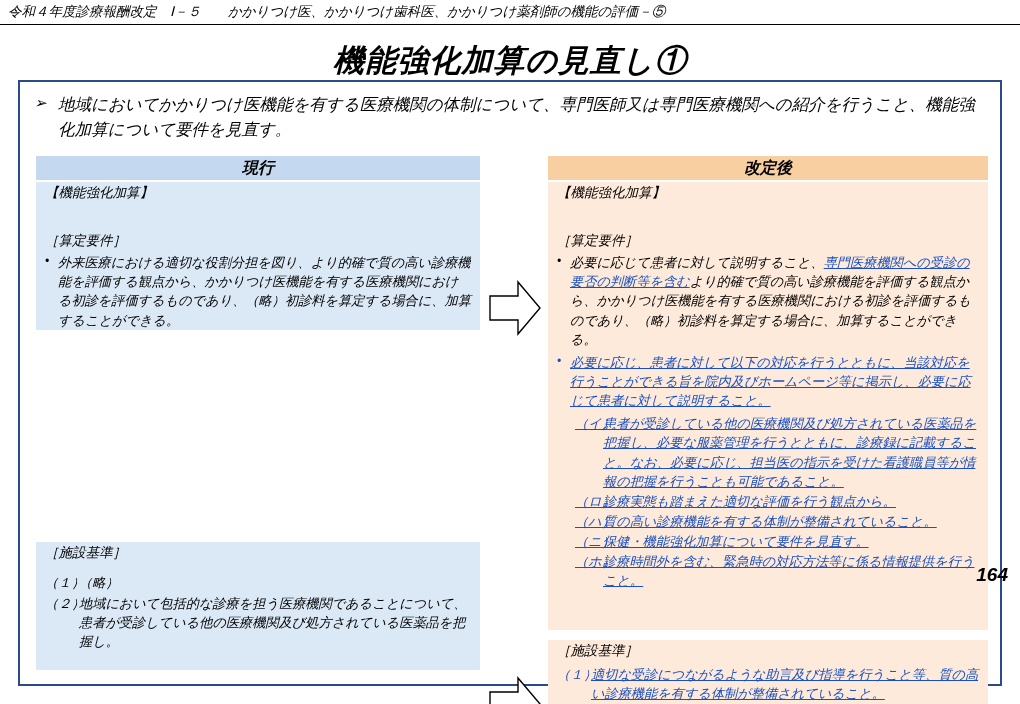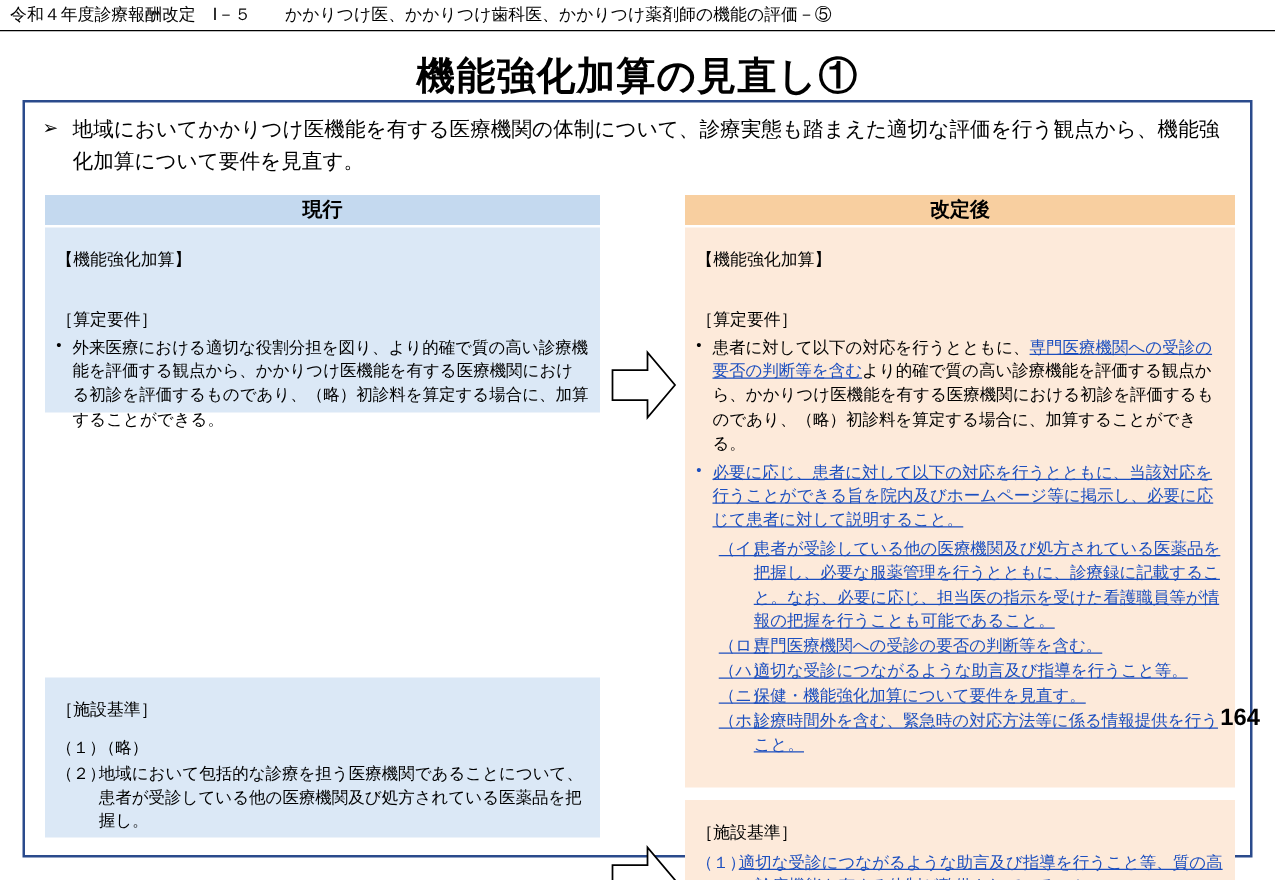--- a/index.html
+++ b/index.html
@@ -13,20 +13,21 @@
     font-family: "Liberation Sans", sans-serif;
     color: #000000;
     position: relative;
     overflow: hidden;
   }
   .page {
     position: relative;
     width: 1020px;
     height: 588px;
     box-sizing: border-box;
+    font-style: italic;
   }
   
   .header-band {
     position: absolute;
     left: 0; top: 0;
     width: 1020px;
     height: 24px;
     border-bottom: 1px solid #000;
     display: flex;
     align-items: center;
@@ -98,21 +99,21 @@
     left: 528px; top: 74px;
     width: 440px;
     background: #f8cfa0;
   }
   
   .panel {
     position: absolute;
     box-sizing: border-box;
     font-size: 13.2px;
     line-height: 1.45;
-    padding: 16px 9px 7px 9px;
+    padding: 1px 9px 7px 9px;
   }
   .panel.left {
     background: #dbe8f6;
     left: 16px;
     width: 444px;
   }
   .panel.right {
     background: #fdeada;
     left: 528px;
     width: 440px;
@@ -196,21 +197,21 @@
   </div>
 
   <div class="title-wrap">
     <span class="title-text">機能強化加算の見直し①</span>
   </div>
 
   <div class="outer-box">
 
     <div class="lead">
       <span class="lead-bullet">➢</span>
-      <span class="lead-text">地域においてかかりつけ医機能を有する医療機関の体制について、診療実態も踏まえた適切な評価を行う観点から、機能強化加算について要件を見直す。</span>
+      <span class="lead-text">地域においてかかりつけ医機能を有する医療機関の体制について、専門医師又は専門医療機関への紹介を行うこと、機能強化加算について要件を見直す。</span>
     </div>
 
     <div class="col-header current">
       <span>現行</span>
     </div>
     <div class="col-header revised">
       <span>改定後</span>
     </div>
 
     <div class="panel left p-left-top">
@@ -233,39 +234,39 @@
         <span class="num-body">地域において包括的な診療を担う医療機関であることについて、患者が受診している他の医療機関及び処方されている医薬品を把握し。</span>
       </div>
     </div>
 
     <div class="panel right p-right-top">
       <div class="heading">【機能強化加算】</div>
       <div class="subheading">［算定要件］</div>
 
       <div class="bullet-row">
         <span class="bullet-mark">•</span>
-        <span class="bullet-body"><span>患者に対して以下の対応を行うとともに、</span><span class="u-blue">専門医療機関への受診の要否の判断等を含む</span><span>より的確で質の高い診療機能を評価する観点から、かかりつけ医機能を有する医療機関における初診を評価するものであり、（略）初診料を算定する場合に、加算することができる。</span></span>
+        <span class="bullet-body"><span>必要に応じて患者に対して説明すること、</span><span class="u-blue">専門医療機関への受診の要否の判断等を含む</span><span>より的確で質の高い診療機能を評価する観点から、かかりつけ医機能を有する医療機関における初診を評価するものであり、（略）初診料を算定する場合に、加算することができる。</span></span>
       </div>
 
       <div class="bullet-row">
         <span class="bullet-mark blue-txt">•</span>
         <span class="bullet-body u-blue">必要に応じ、患者に対して以下の対応を行うとともに、当該対応を行うことができる旨を院内及びホームページ等に掲示し、必要に応じて患者に対して説明すること。</span>
       </div>
 
       <div class="sub-item">
         <span class="sub-mark u-blue">（イ）</span>
         <span class="sub-body u-blue">患者が受診している他の医療機関及び処方されている医薬品を把握し、必要な服薬管理を行うとともに、診療録に記載すること。なお、必要に応じ、担当医の指示を受けた看護職員等が情報の把握を行うことも可能であること。</span>
       </div>
       <div class="sub-item">
         <span class="sub-mark u-blue">（ロ）</span>
-        <span class="sub-body u-blue">専門医療機関への受診の要否の判断等を含む。</span>
+        <span class="sub-body u-blue">診療実態も踏まえた適切な評価を行う観点から。</span>
       </div>
       <div class="sub-item">
         <span class="sub-mark u-blue">（ハ）</span>
-        <span class="sub-body u-blue">適切な受診につながるような助言及び指導を行うこと等。</span>
+        <span class="sub-body u-blue">質の高い診療機能を有する体制が整備されていること。</span>
       </div>
       <div class="sub-item">
         <span class="sub-mark u-blue">（ニ）</span>
         <span class="sub-body u-blue">保健・機能強化加算について要件を見直す。</span>
       </div>
       <div class="sub-item">
         <span class="sub-mark u-blue">（ホ）</span>
         <span class="sub-body u-blue">診療時間外を含む、緊急時の対応方法等に係る情報提供を行うこと。</span>
       </div>
     </div>

